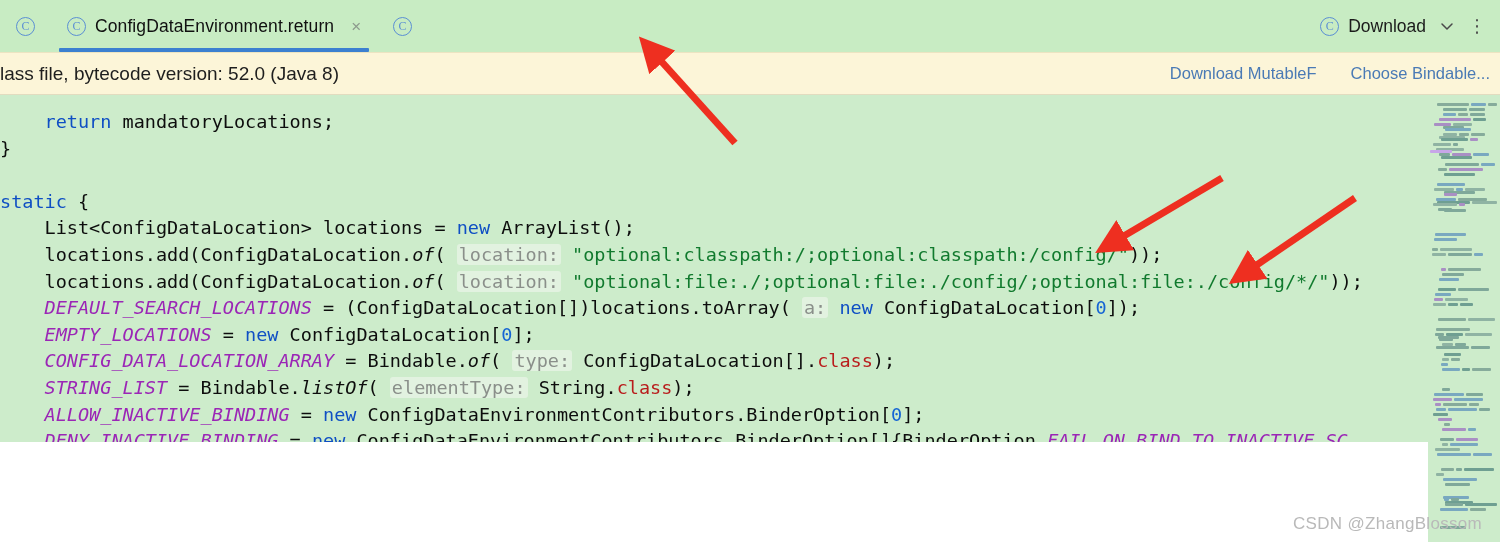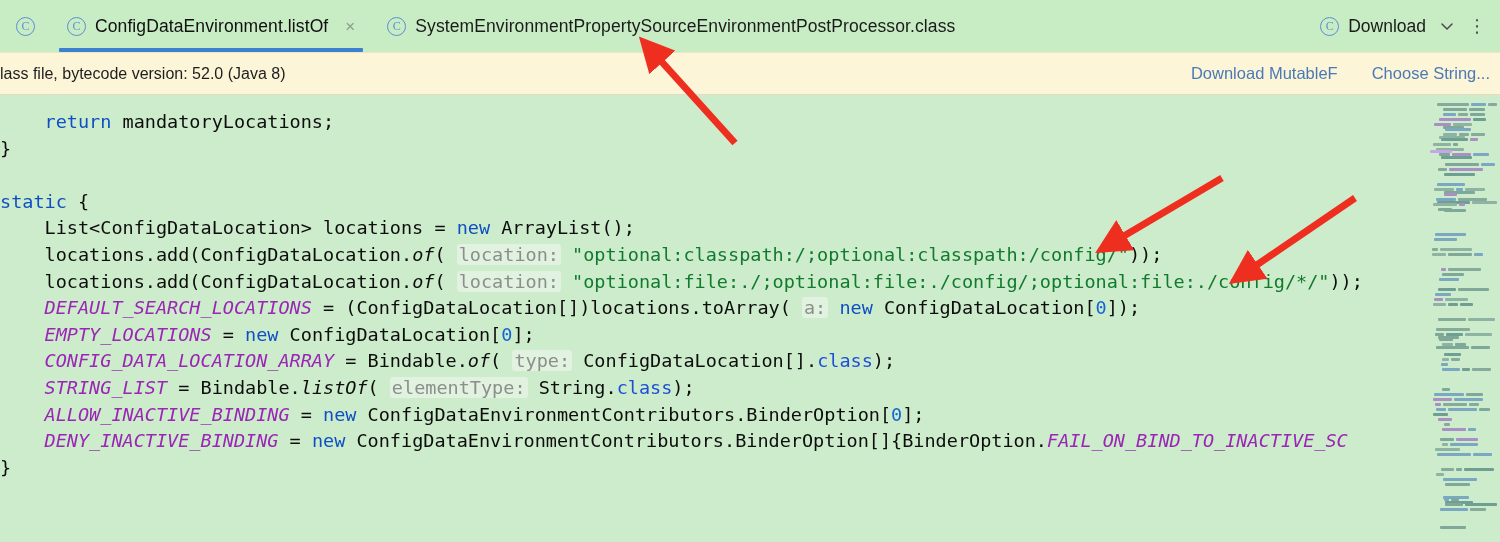--- a/index.html
+++ b/index.html
@@ -53,29 +53,29 @@
 
   
   .notifbar {
     position:absolute; left:0; top:52px; width:1500px; height:43px;
     background:#fcf5d8;
     border-top:1px solid #ece4c2;
     border-bottom:1px solid #e2dcc0;
     display:flex; align-items:center;
   }
   .notif-text {
-    font-size:16px; color:#1e1e1e; padding-left:0px; white-space:nowrap;
+    font-size:19px; color:#1e1e1e; padding-left:0px; white-space:nowrap;
   }
   .notif-spacer { flex:1 1 auto; }
   .notif-links { display:flex; align-items:center; gap:34px; padding-right:10px; }
   .notif-link { font-size:16.5px; color:#4a7ab5; white-space:nowrap; }
 
   
   .editor {
-    position:absolute; left:0; top:95px; width:1500px; height:447px;
+    position:absolute; left:0; top:95px; width:1500px; height:347px;
     background:#cdeccb;
     overflow:hidden;
   }
   .code {
     position:absolute; left:0; top:0;
     padding:14px 0 0 0;
     font-family:"DejaVu Sans Mono", monospace;
     font-size:18.5px;
     line-height:26.6px;
     white-space:pre;
@@ -83,21 +83,21 @@
     letter-spacing:0px;
   }
   .line { height:26.6px; white-space:pre; }
 
   
   .kw   { color:#0f4fc4; }           
   .str  { color:#117a2e; }           
   .num  { color:#1464d4; }           
   .fld  { color:#9b26b6; font-style:italic; }   
   .mth  { font-style:italic; }        
-  .cls  { color:#1d4ed8; }            
+  .cls  { color:#b91c1c; }            
   .hint {
     color:#8a8f8a; background:#e2f2e0;
     border-radius:3px; padding:0 2px;
   }
 
   
   .minimap {
     position:absolute; right:0; top:95px; width:72px; height:447px;
     background:#cdeccb; overflow:hidden;
   }
@@ -123,26 +123,25 @@
 
 <div id="app">
 
   <div class="tabbar">
     <div id="tabs-host" style="display:flex;align-items:center;height:52px;">
         <div class="tab">
           <span class="cicon">C</span>
         </div>
         <div class="tab active">
           <span class="cicon">C</span>
-          <span class="tab-label">ConfigDataEnvironment.listOf</span>
+          <span class="tab-label">ConfigDataEnvironment.return</span>
           <span class="tab-close">×</span>
         </div>
         <div class="tab">
           <span class="cicon">C</span>
-          <span class="tab-label">SystemEnvironmentPropertySourceEnvironmentPostProcessor.class</span>
         </div>
       </div>
     <div class="tabbar-spacer"></div>
     <div class="tabbar-right">
       <div class="trunc-tab">
         <span class="cicon">C</span>
         <span class="tab-label">Download</span>
       </div>
       <div class="chev">
         <svg width="18" height="18" viewBox="0 0 18 18">
@@ -151,21 +150,21 @@
       </div>
       <div class="kebab" style="font-size:18px;color:#4a4a4a;">⋮</div>
     </div>
   </div>
 
   <div class="notifbar">
     <div class="notif-text">lass file, bytecode version: 52.0 (Java 8)</div>
     <div class="notif-spacer"></div>
     <div class="notif-links" id="notif-links-host">
         <span class="notif-link">Download MutableF</span>
-        <span class="notif-link">Choose String...</span>
+        <span class="notif-link">Choose Bindable...</span>
       </div>
   </div>
 
   <div class="editor">
     <div class="code" id="code-host"><div class="line"><span>    </span><span class="kw">return</span><span> mandatoryLocations;</span></div><div class="line"><span>}</span></div><div class="line"><span></span></div><div class="line"><span class="kw">static</span><span> {</span></div><div class="line"><span>    </span><span>List&lt;ConfigDataLocation&gt; locations = </span><span class="kw">new</span><span> ArrayList();</span></div><div class="line"><span>    </span><span>locations.add(ConfigDataLocation.</span><span class="mth">of</span><span>( </span><span class="hint">location:</span><span> </span><span class="str">"optional:classpath:/;optional:classpath:/config/"</span><span>));</span></div><div class="line"><span>    </span><span>locations.add(ConfigDataLocation.</span><span class="mth">of</span><span>( </span><span class="hint">location:</span><span> </span><span class="str">"optional:file:./;optional:file:./config/;optional:file:./config/*/"</span><span>));</span></div><div class="line"><span>    </span><span class="fld">DEFAULT_SEARCH_LOCATIONS</span><span> = (ConfigDataLocation[])locations.toArray( </span><span class="hint">a:</span><span> </span><span class="kw">new</span><span> ConfigDataLocation[</span><span class="num">0</span><span>]);</span></div><div class="line"><span>    </span><span class="fld">EMPTY_LOCATIONS</span><span> = </span><span class="kw">new</span><span> ConfigDataLocation[</span><span class="num">0</span><span>];</span></div><div class="line"><span>    </span><span class="fld">CONFIG_DATA_LOCATION_ARRAY</span><span> = Bindable.</span><span class="mth">of</span><span>( </span><span class="hint">type:</span><span> ConfigDataLocation[].</span><span class="cls">class</span><span>);</span></div><div class="line"><span>    </span><span class="fld">STRING_LIST</span><span> = Bindable.</span><span class="mth">listOf</span><span>( </span><span class="hint">elementType:</span><span> String.</span><span class="cls">class</span><span>);</span></div><div class="line"><span>    </span><span class="fld">ALLOW_INACTIVE_BINDING</span><span> = </span><span class="kw">new</span><span> ConfigDataEnvironmentContributors.BinderOption[</span><span class="num">0</span><span>];</span></div><div class="line"><span>    </span><span class="fld">DENY_INACTIVE_BINDING</span><span> = </span><span class="kw">new</span><span> ConfigDataEnvironmentContributors.BinderOption[]{BinderOption.</span><span class="fld">FAIL_ON_BIND_TO_INACTIVE_SC</span></div><div class="line"><span>}</span></div></div>
   </div>
 
   <div class="minimap" id="minimap-host">
       <div class="mm-row" style="padding-left: 9px;"><span class="mm-bar" style="width: 32px; margin-right: 2px; background: rgb(134, 171, 155);"></span><span class="mm-bar" style="width: 15px; margin-right: 2px; background: rgb(121, 168, 192);"></span><span class="mm-bar" style="width: 9px; margin-right: 2px; background: rgb(134, 171, 155);"></span></div>
       <div class="mm-row" style="padding-left: 15px;"><span class="mm-bar" style="width: 24px; margin-right: 2px; background: rgb(127, 168, 154);"></span><span class="mm-bar" style="width: 16px; margin-right: 2px; background: rgb(127, 168, 154);"></span><span class="mm-bar" style="width: 21px; margin-right: 2px; background: rgb(127, 168, 154);"></span></div>
@@ -258,14 +257,15 @@
       <defs>
         <marker id="ah" markerWidth="5" markerHeight="5" refX="2.2" refY="2.5" orient="auto">
           <path d="M0,0 L5,2.5 L0,5 z" fill="#ee2f20"></path>
         </marker>
       </defs>
       <line x1="735" y1="143" x2="652" y2="51" stroke="#ee2f20" stroke-width="7" marker-end="url(#ah)"></line>
       <line x1="1222" y1="178" x2="1112" y2="243" stroke="#ee2f20" stroke-width="7" marker-end="url(#ah)"></line>
       <line x1="1355" y1="198" x2="1245" y2="273" stroke="#ee2f20" stroke-width="7" marker-end="url(#ah)"></line>
     </svg>
 
+  <div class="watermark">CSDN @ZhangBlossom</div>
 
 </div>
 
 </body></html>

